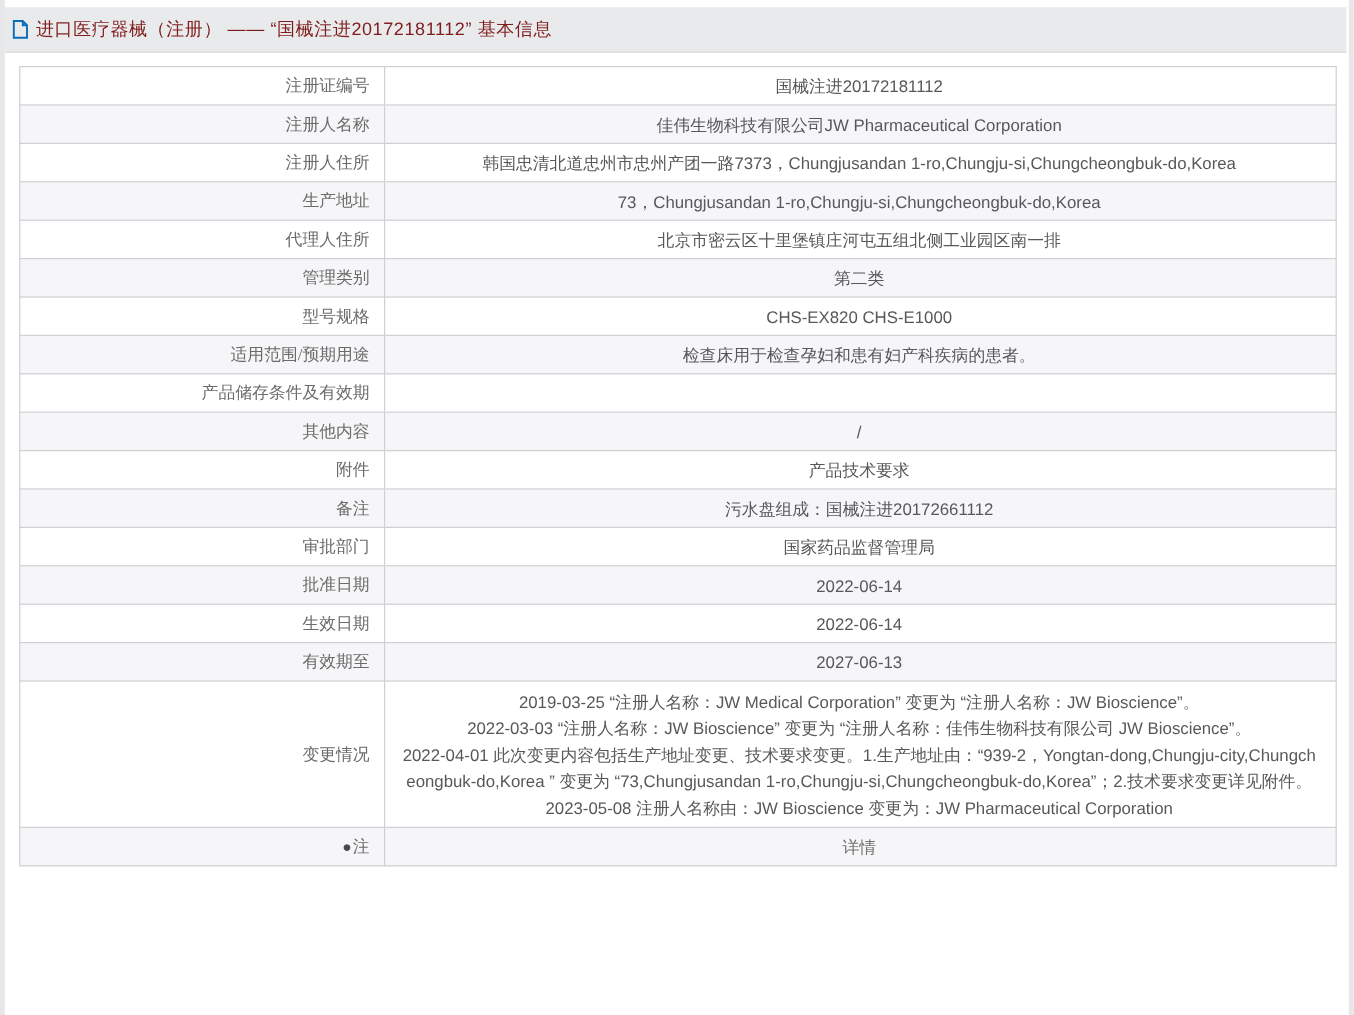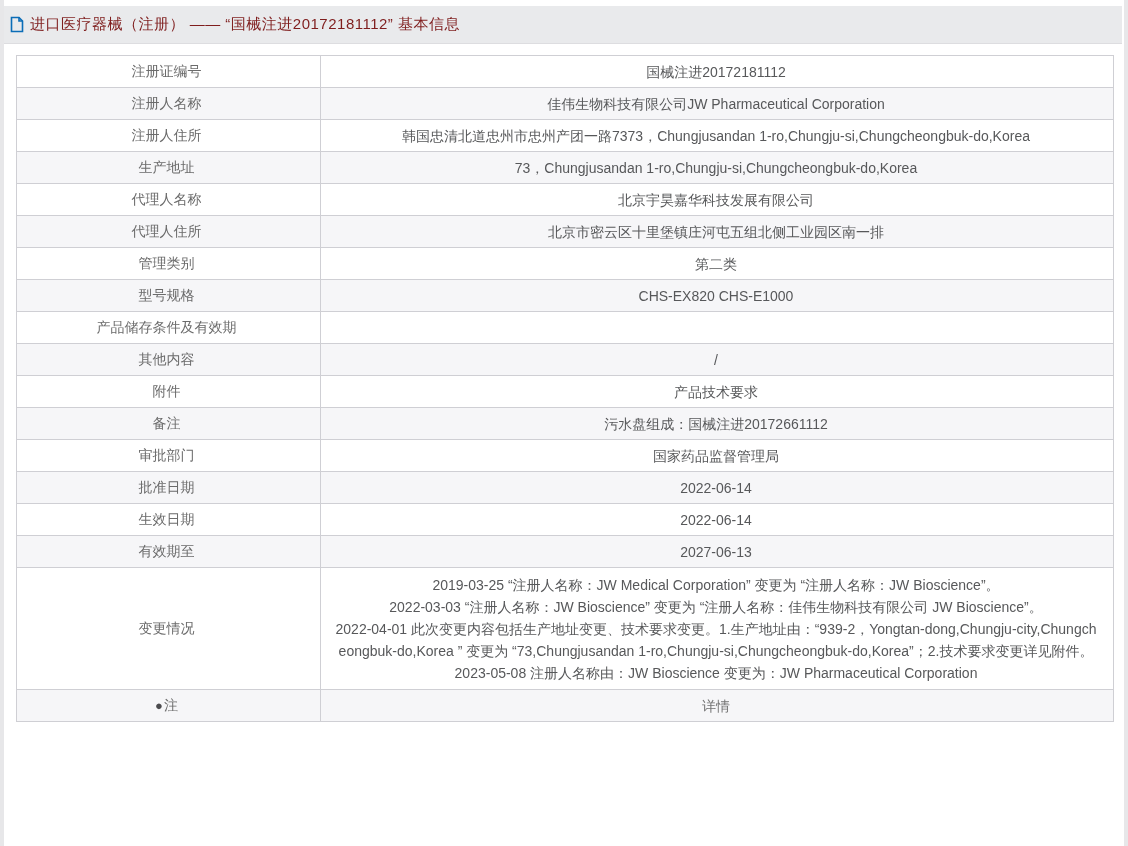--- a/index.html
+++ b/index.html
@@ -47,21 +47,21 @@
   table.info tr.row-change { height: 122px; }
   table.info tr:nth-child(even) { background: #f6f6f8; }
   table.info td {
     border: 1px solid #cfcfd4;
     font-size: 14px;
     box-sizing: border-box;
     vertical-align: middle;
   }
   td.label {
     width: 304px;
-    text-align: center;
+    text-align: right;
     padding: 2px 12px 2px 8px;
     color: #6b6b6b;
     white-space: nowrap;
     font-family: Liberation Serif, serif;
   }
   td.value {
     text-align: center;
     padding: 4px 14px 4px 12px;
     color: #57585a;
     word-break: break-all;
@@ -107,34 +107,34 @@
       </tr>
       <tr>
         <td class="label">注册人住所</td>
         <td class="value">韩国忠清北道忠州市忠州产团一路7373，Chungjusandan 1-ro,Chungju-si,Chungcheongbuk-do,Korea</td>
       </tr>
       <tr>
         <td class="label">生产地址</td>
         <td class="value">73，Chungjusandan 1-ro,Chungju-si,Chungcheongbuk-do,Korea</td>
       </tr>
       <tr>
-        <td class="label">代理人名称</td>
-        <td class="value">北京宇昊嘉华科技发展有限公司</td>
-      </tr>
-      <tr>
         <td class="label">代理人住所</td>
         <td class="value">北京市密云区十里堡镇庄河屯五组北侧工业园区南一排</td>
       </tr>
       <tr>
         <td class="label">管理类别</td>
         <td class="value">第二类</td>
       </tr>
       <tr>
         <td class="label">型号规格</td>
         <td class="value">CHS-EX820 CHS-E1000</td>
+      </tr>
+      <tr>
+        <td class="label">适用范围/预期用途</td>
+        <td class="value">检查床用于检查孕妇和患有妇产科疾病的患者。</td>
       </tr>
       <tr>
         <td class="label">产品储存条件及有效期</td>
         <td class="value"></td>
       </tr>
       <tr>
         <td class="label">其他内容</td>
         <td class="value">/</td>
       </tr>
       <tr>

